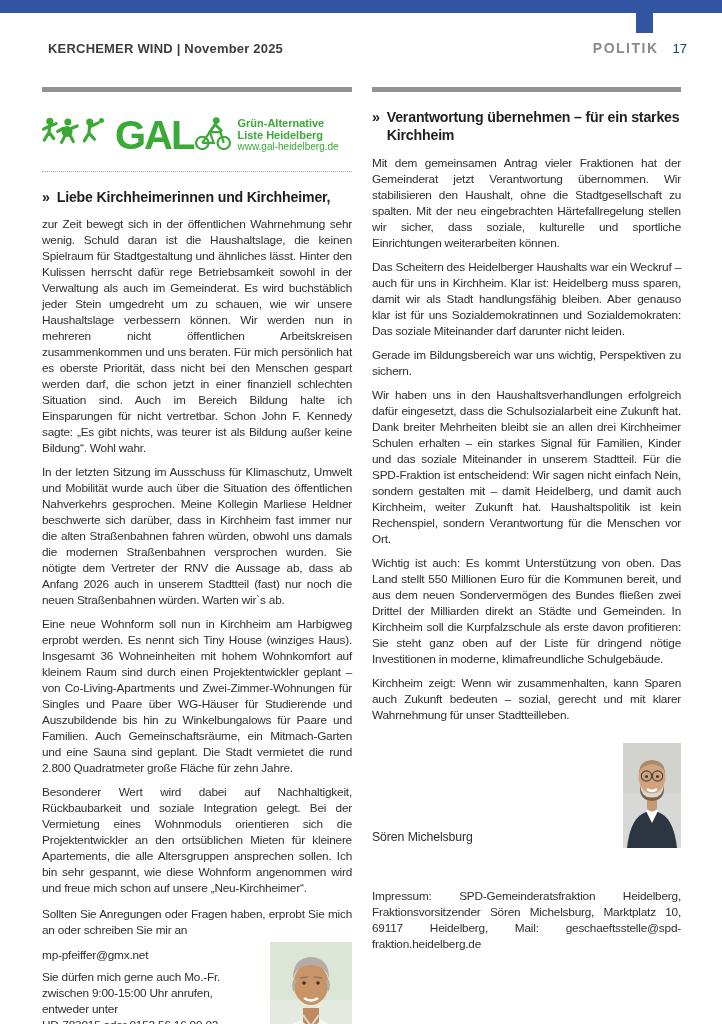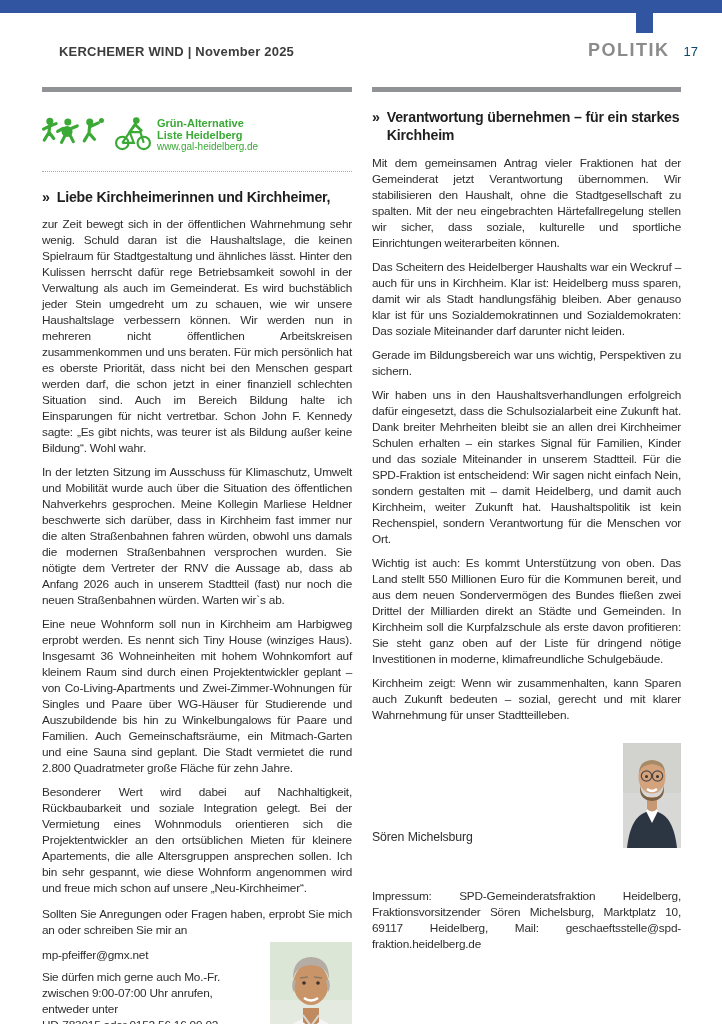--- a/index.html
+++ b/index.html
@@ -6,26 +6,26 @@
   html,body { margin:0; padding:0; }
   body {
     width:722px; height:1024px; position:relative; overflow:hidden;
     background:#ffffff; color:#2e2e2e;
     font-family:"Liberation Sans", sans-serif;
   }
   
   .topbar { position:absolute; left:0; top:0; width:722px; height:13px; background:#3155a0; }
   .toptab { position:absolute; left:636px; top:13px; width:17px; height:20px; background:#3155a0; }
   .masthead-row {
-    position:absolute; left:59px; top:40px; width:639px;
+    position:absolute; left:48px; top:40px; width:639px;
     display:flex; justify-content:space-between; align-items:baseline;
   }
   .masthead { font-size:13px; color:#3d3d3d; letter-spacing:0.2px; font-weight:bold; }
   .section-wrap { display:flex; align-items:baseline; gap:14px; }
-  .section-label { font-size:18px; font-weight:bold; color:#8b8b8b; letter-spacing:1.5px; }
+  .section-label { font-size:14px; font-weight:bold; color:#8b8b8b; letter-spacing:1.5px; }
   .page-number { font-size:13px; color:#0c4a6e; }
 
   
   .col { position:absolute; top:82px; }
   .col-left  { left:42px;  width:310px; }
   .col-right { left:372px; width:309px; }
   .col-rule { height:5px; background:#909295; margin-top:5px; }
 
   .logo-block {
     height:74px; margin-top:6px; border-bottom:1px dotted #a8a8a8;
@@ -93,20 +93,21 @@
             <path d="M10 11 L9 21 M10 13 L2 17 M10 13 L18 10 M9 21 L3 31 M9 21 L15 29" fill="none"></path>
             <circle cx="33" cy="8" r="4.5" stroke="none"></circle>
             <circle cx="32" cy="20" r="7" stroke="none"></circle>
             <path d="M27 16 L20 20 M38 16 L45 13 M29 26 L25 34 M36 25 L40 33" fill="none"></path>
             <circle cx="61" cy="8" r="4.5" stroke="none"></circle>
             <circle cx="76" cy="6" r="3.2" stroke="none"></circle>
             <path d="M61 12 L60 22 M61 14 L72 9 M60 22 L54 32 M60 22 L67 30" fill="none"></path>
           </g>
         </svg>
       </span>
+      <span class="gal-word">GAL</span>
       <span>
         <svg width="38" height="40" viewBox="0 0 46 44" fill="none">
           <g stroke="#3aa935" stroke-width="2.6" fill="none">
             <circle cx="10" cy="34" r="7.5"></circle>
             <circle cx="36" cy="34" r="7.5"></circle>
             <path d="M10 34 L19 21 L32 21 L36 34 M19 21 L24 34 L10 34"></path>
           </g>
           <g stroke="#3aa935" stroke-width="3.4" stroke-linecap="round" fill="#3aa935">
             <circle cx="27" cy="7" r="4" stroke="none"></circle>
             <path d="M26 11 L19 21 M26 12 L33 19" fill="none"></path>
@@ -131,21 +132,21 @@
     <p>In der letzten Sitzung im Ausschuss für Klimaschutz, Umwelt und Mobilität wurde auch über die Situation des öffentlichen Nahverkehrs gesprochen. Meine Kollegin Marliese Heldner beschwerte sich darüber, dass in Kirchheim fast immer nur die alten Straßenbahnen fahren würden, obwohl uns damals die modernen Straßenbahnen versprochen wurden. Sie nötigte dem Vertreter der RNV die Aussage ab, dass ab Anfang 2026 auch in unserem Stadtteil (fast) nur noch die neuen Straßenbahnen würden. Warten wir`s ab.</p>
     <p>Eine neue Wohnform soll nun in Kirchheim am Harbigweg erprobt werden. Es nennt sich Tiny House (winziges Haus). Insgesamt 36 Wohneinheiten mit hohem Wohnkomfort auf kleinem Raum sind durch einen Projektentwickler geplant – von Co-Living-Apartments und Zwei-Zimmer-Wohnungen für Singles und Paare über WG-Häuser für Studierende und Auszubildende bis hin zu Winkelbungalows für Paare und Familien. Auch Gemeinschaftsräume, ein Mitmach-Garten und eine Sauna sind geplant. Die Stadt vermietet die rund 2.800 Quadratmeter große Fläche für zehn Jahre.</p>
     <p>Besonderer Wert wird dabei auf Nachhaltigkeit, Rückbaubarkeit und soziale Integration gelegt. Bei der Vermietung eines Wohnmoduls orientieren sich die Projektentwickler an den ortsüblichen Mieten für kleinere Apartements, die alle Altersgruppen ansprechen sollen. Ich bin sehr gespannt, wie diese Wohnform angenommen wird und freue mich schon auf unsere „Neu-Kirchheimer“.</p>
   </div>
 
   <div class="contact">
     <div class="contact-intro">Sollten Sie Anregungen oder Fragen haben, erprobt Sie mich an oder schreiben Sie mir an</div>
     <div class="contact-row">
       <div class="contact-left">
         <div class="contact-email">mp-pfeiffer@gmx.net</div>
-        <div>Sie dürfen mich gerne auch Mo.-Fr. zwischen 9:00-07:00 Uhr anrufen, entweder unter</div>
+        <div>Sie dürfen mich gerne auch Mo.-Fr. zwischen 9:00-15:00 Uhr anrufen, entweder unter</div>
         <div>HD-783015 oder 0152 56 16 09 02.</div>
 
       </div>
       <div class="photo-frame">
         <svg width="82" height="120" viewBox="0 0 82 120">
           <rect width="82" height="120" fill="#e4eae0"></rect>
           <rect width="82" height="58" fill="#dbe6d6"></rect>
           <path d="M8 120 Q11 86 28 79 L41 73 L54 79 Q71 86 74 120 Z" fill="#f5f5f3"></path>
           <path d="M33 66 L49 66 L49 80 Q41 88 33 80 Z" fill="#c08a5e"></path>
           <ellipse cx="41" cy="42" rx="17.5" ry="21" fill="#c99468"></ellipse>

